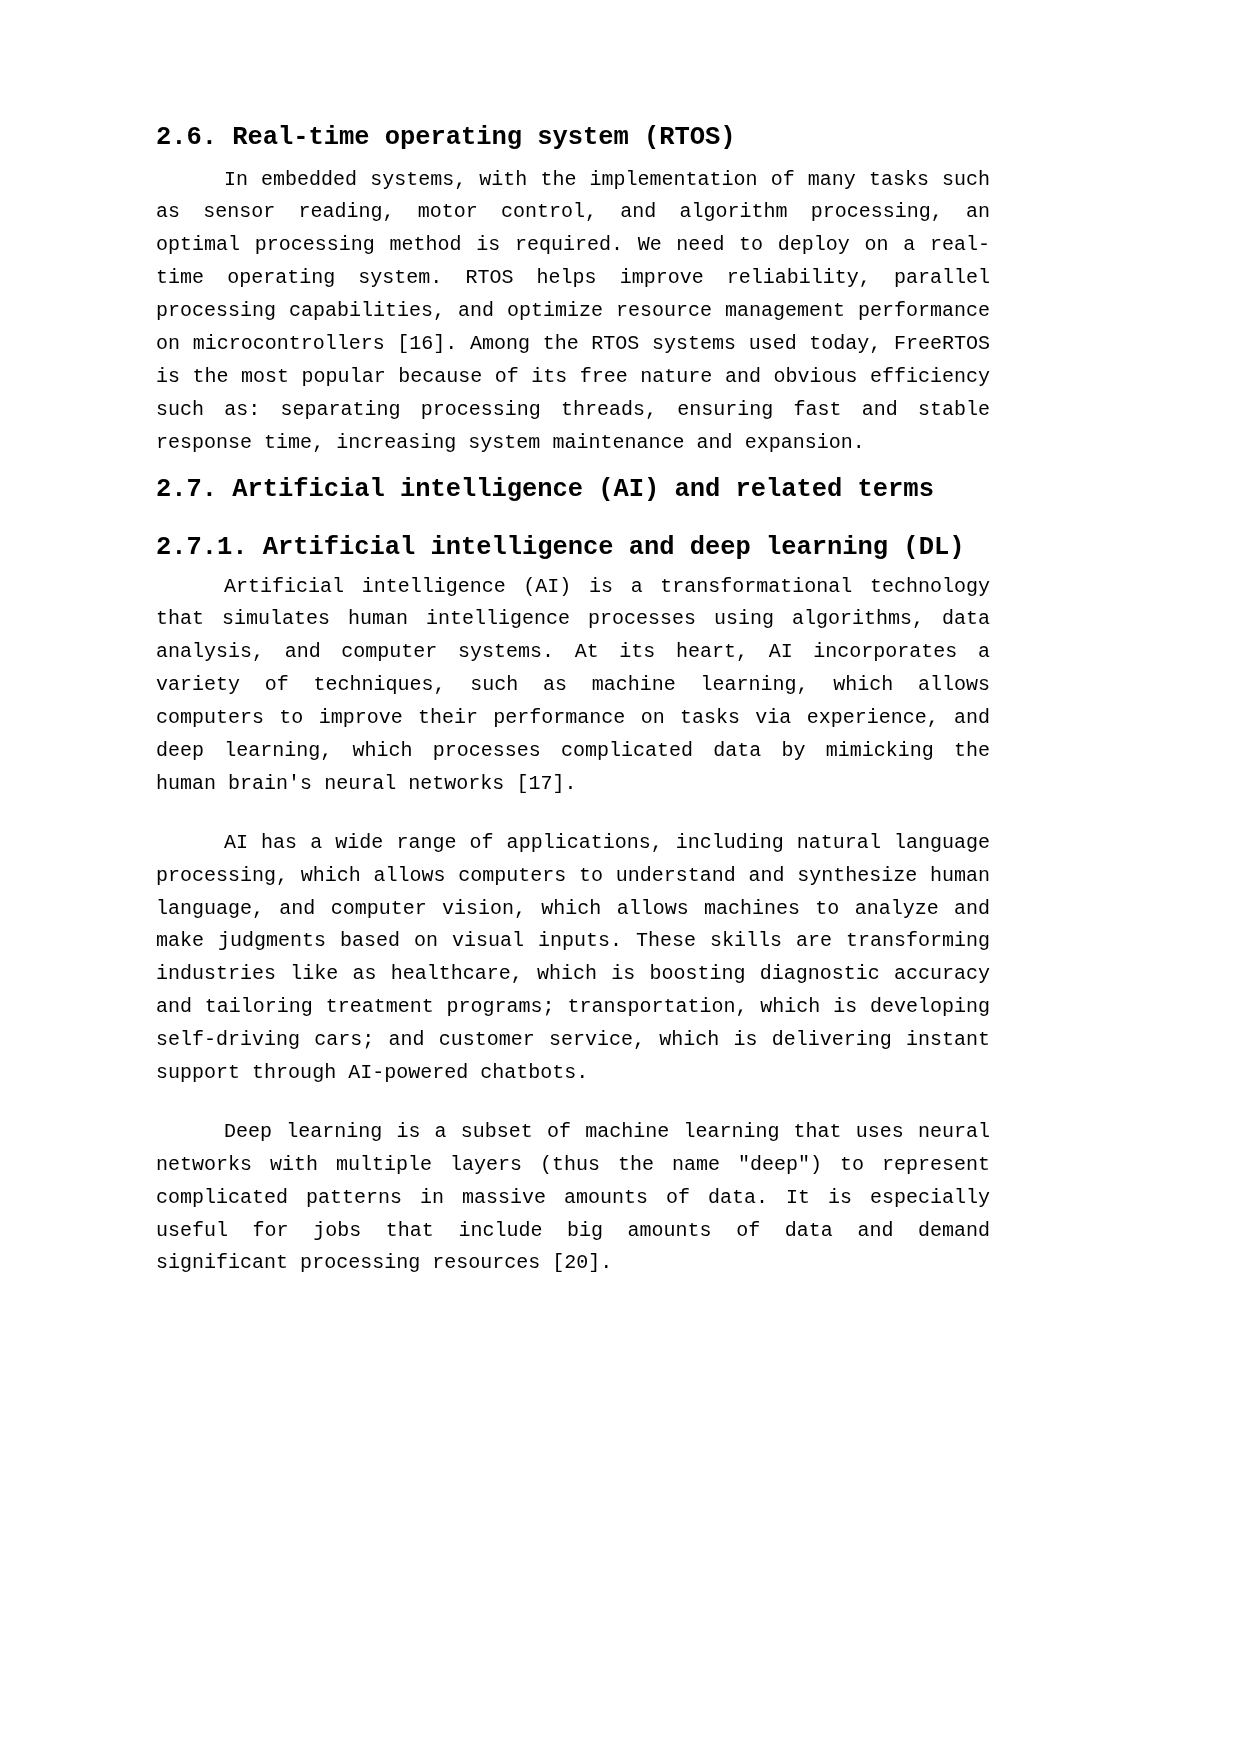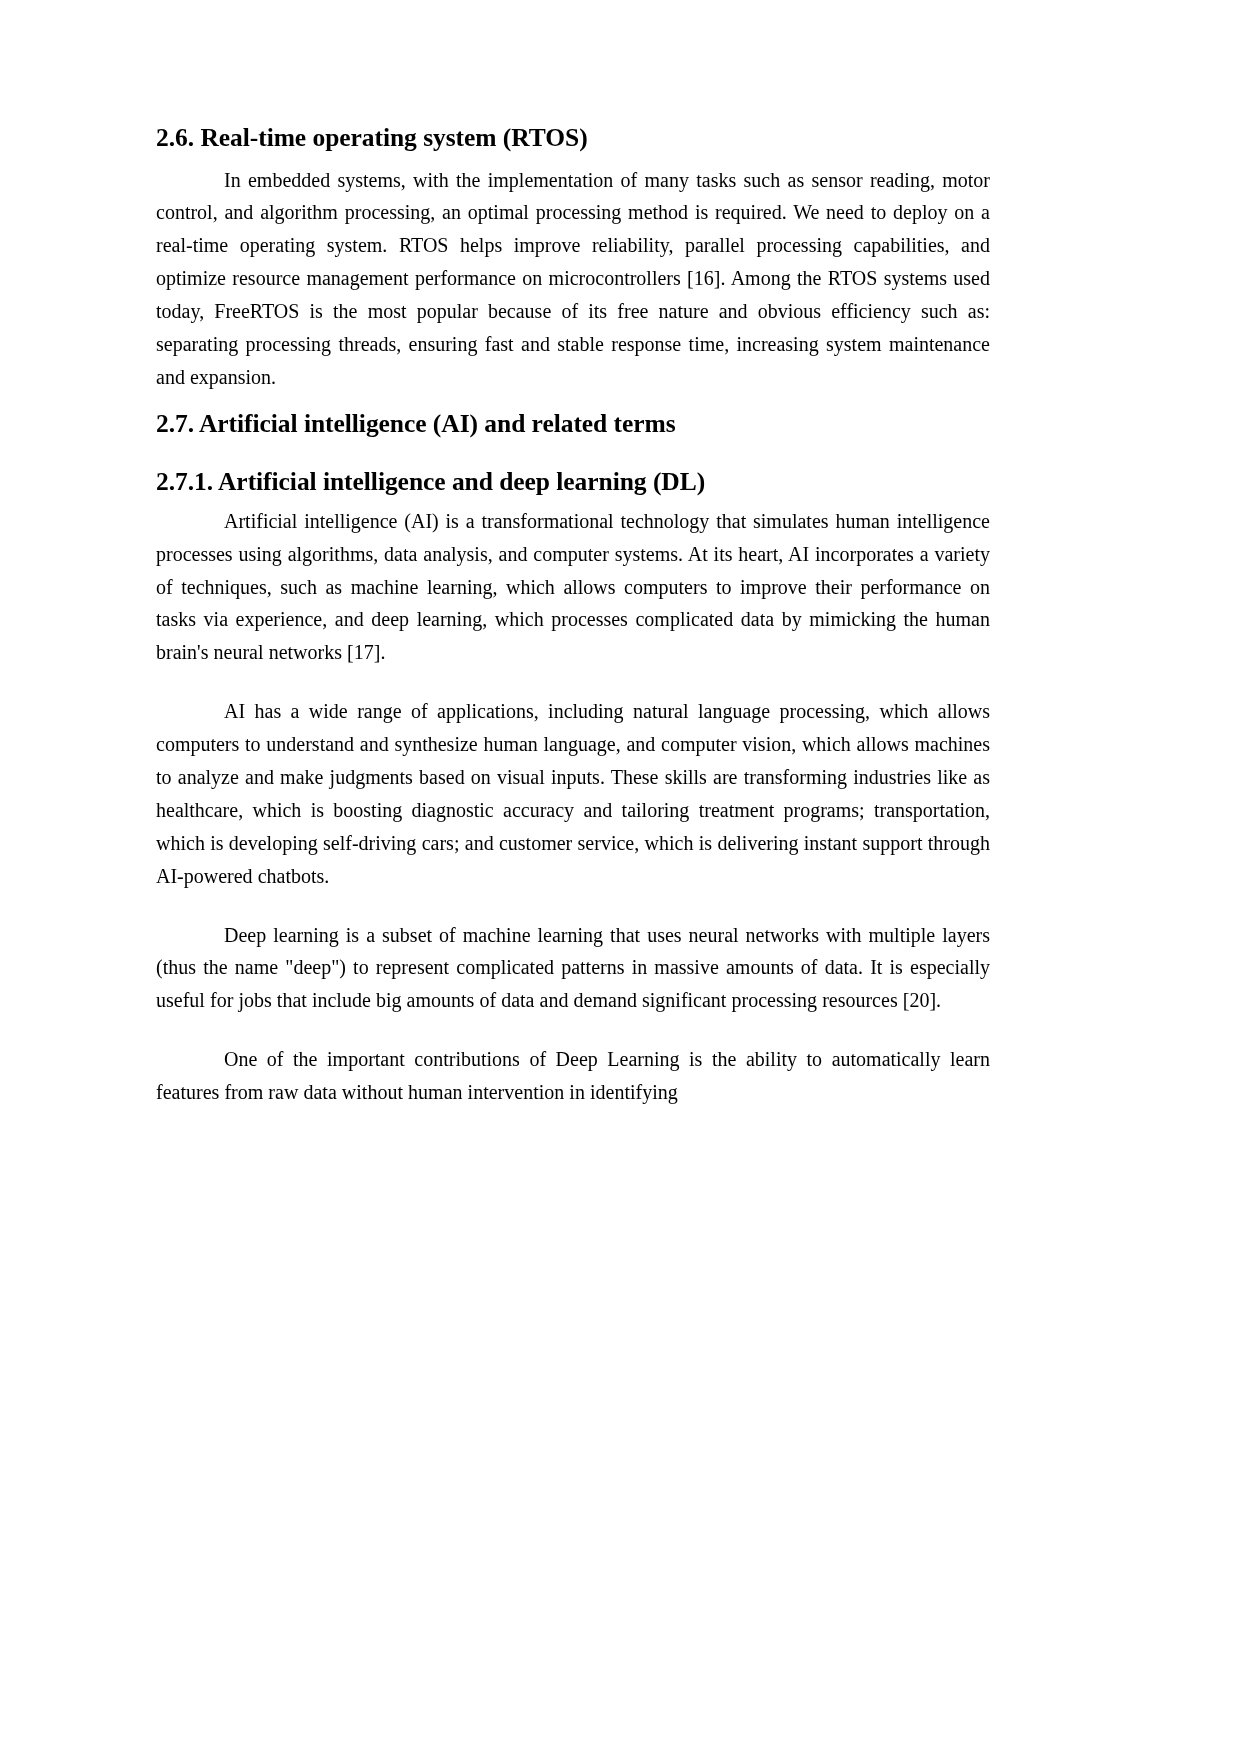--- a/index.html
+++ b/index.html
@@ -14,20 +14,21 @@
     -webkit-font-smoothing: antialiased;
   }
   .page {
     position: relative;
     width: 1240px;
     height: 1486px;
     margin: 0 auto;
     background: #ffffff;
     box-sizing: border-box;
     overflow: hidden;
+    font-family: Liberation Mono, monospace;
   }
   .content {
     position: absolute;
     left: 156px;
     top: 118px;
     width: 834px;
   }
   .heading {
     font-size: 25.5px;
     font-weight: bold;
@@ -87,19 +88,18 @@
     <h2 class="heading h-27">2.7. Artificial intelligence (AI) and related terms</h2>
 
     <h3 class="heading h-271">2.7.1. Artificial intelligence and deep learning (DL)</h3>
 
     <p class="para tight">Artificial intelligence (AI) is a transformational technology that simulates human intelligence processes using algorithms, data analysis, and computer systems. At its heart, AI incorporates a variety of techniques, such as machine learning, which allows computers to improve their performance on tasks via experience, and deep learning, which processes complicated data by mimicking the human brain's neural networks [17].</p>
 
     <p class="para gap-before">AI has a wide range of applications, including natural language processing, which allows computers to understand and synthesize human language, and computer vision, which allows machines to analyze and make judgments based on visual inputs. These skills are transforming industries like as healthcare, which is boosting diagnostic accuracy and tailoring treatment programs; transportation, which is developing self-driving cars; and customer service, which is delivering instant support through AI-powered chatbots.</p>
 
     <p class="para gap-before">Deep learning is a subset of machine learning that uses neural networks with multiple layers (thus the name "deep") to represent complicated patterns in massive amounts of data. It is especially useful for jobs that include big amounts of data and demand significant processing resources [20].</p>
 
-    <p class="para gap-before">One of the important contributions of Deep Learning is the ability to automatically learn features from raw data without human intervention in identifying</p>
 
   </div>
 
   <div class="page-number">12</div>
 
 </div>
 
 </body></html>

